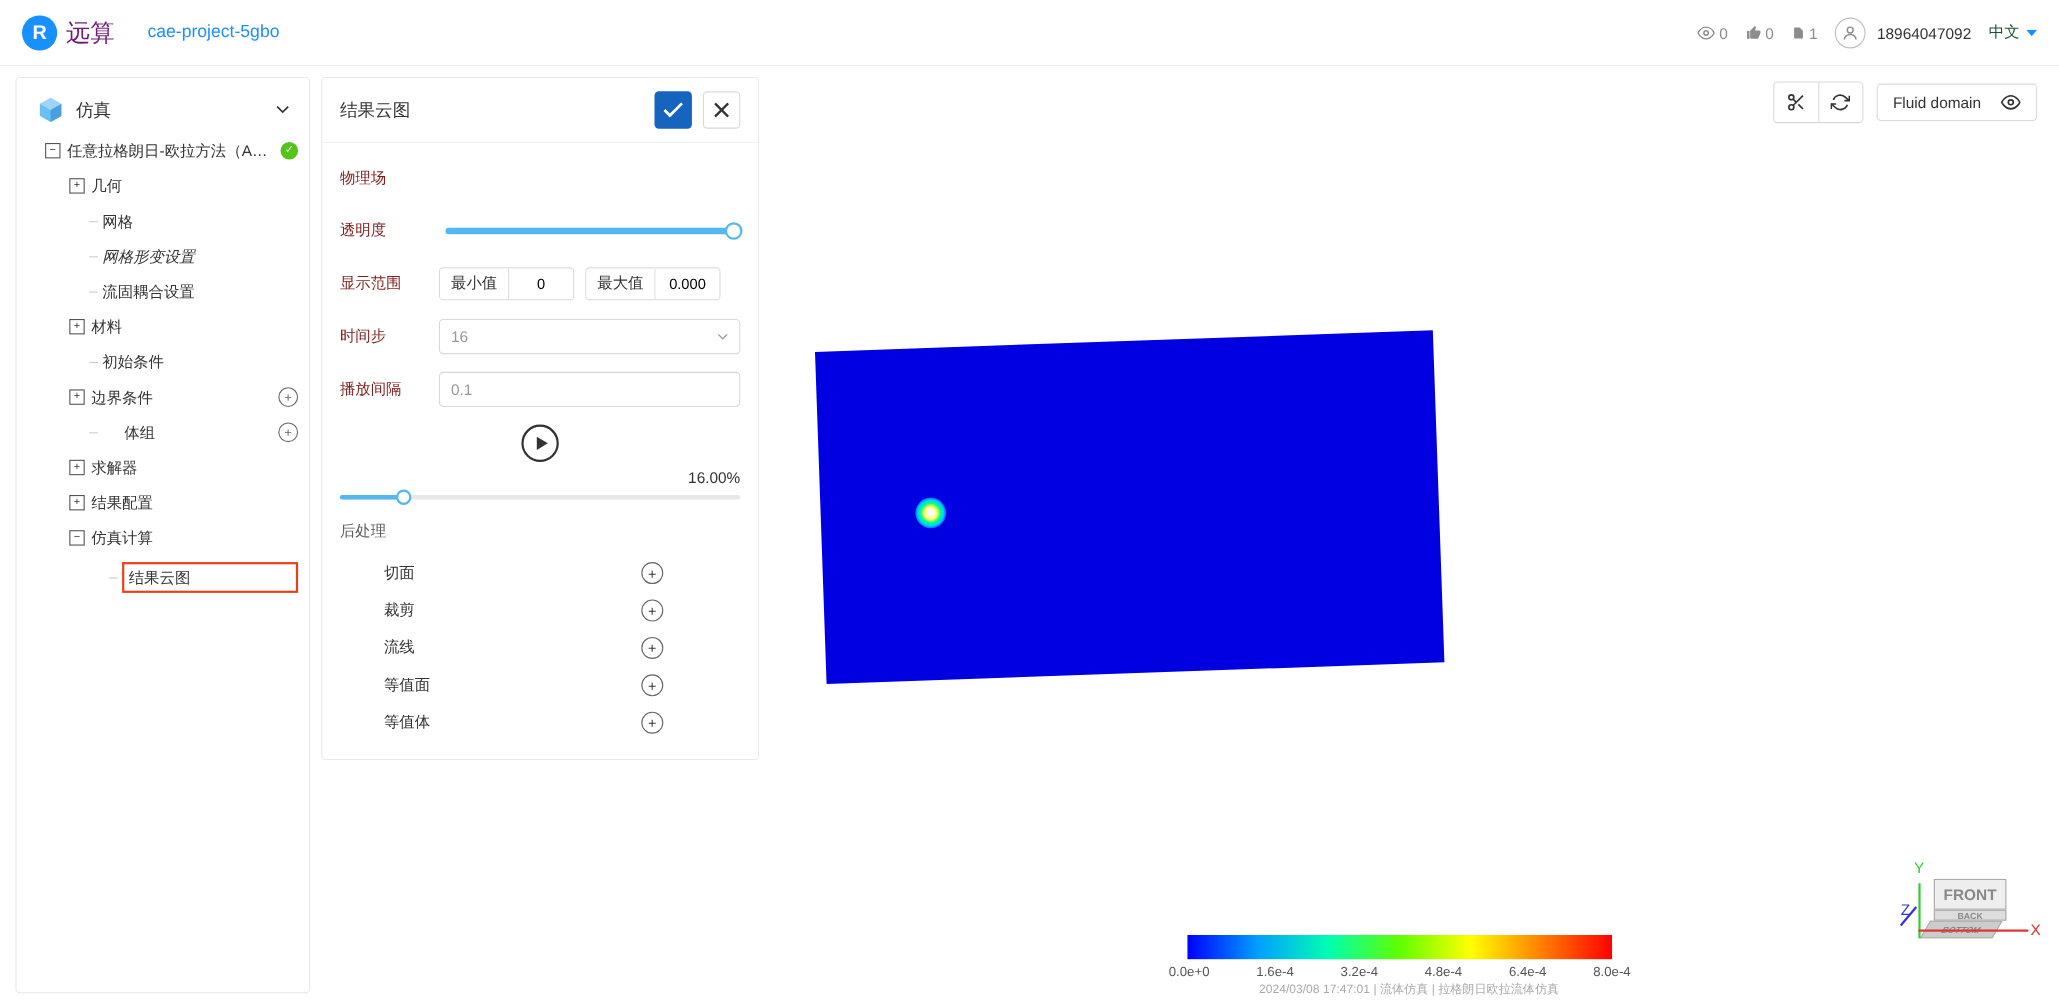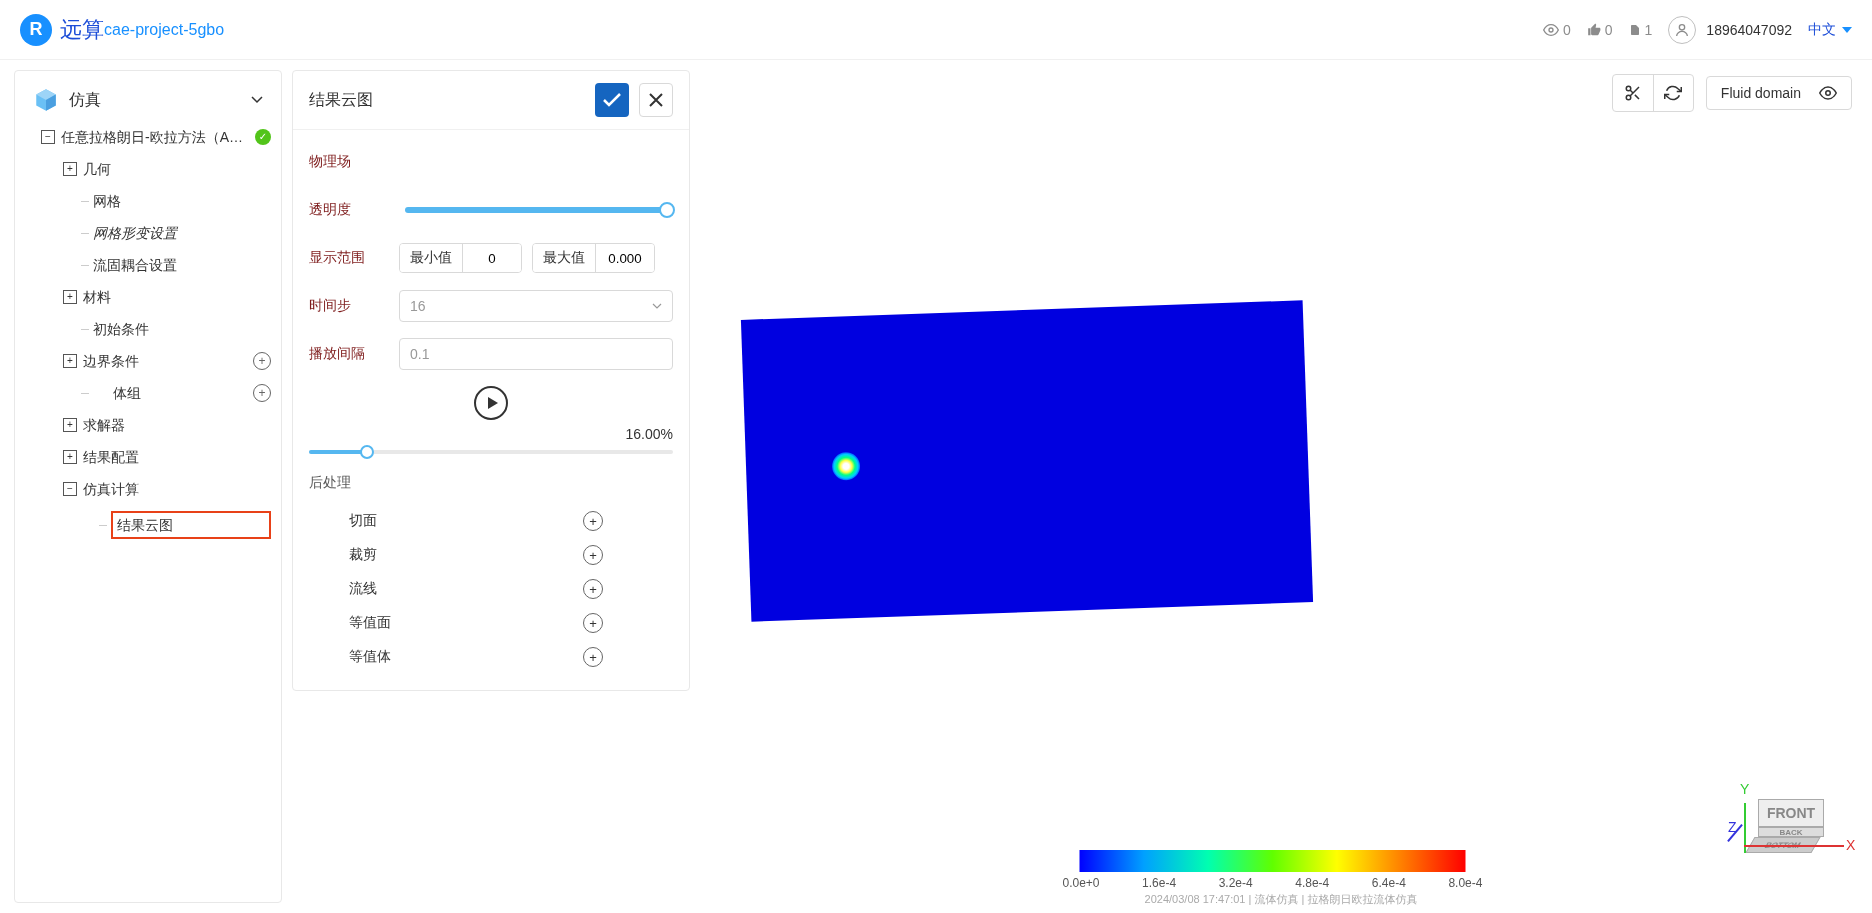--- a/index.html
+++ b/index.html
@@ -2,27 +2,27 @@
 <html><head>
   <meta charset="utf-8">
   <style>
     * { margin: 0; padding: 0; box-sizing: border-box; }
     body { font-family: -apple-system, "Segoe UI", "PingFang SC", "Microsoft YaHei", sans-serif; font-size: 14px; color: #333; background: #fff; overflow: hidden; }
     
     
     .header { height: 60px; display: flex; align-items: center; padding: 0 20px; border-bottom: 1px solid #f0f0f0; }
     .logo { display: flex; align-items: center; gap: 8px; }
     .logo-icon { width: 32px; height: 32px; background: #1890ff; border-radius: 50%; display: flex; align-items: center; justify-content: center; color: #fff; font-weight: bold; font-size: 18px; }
-    .logo-text { font-size: 22px; font-weight: 500; color: #1d4ed8; }
-    .project-name { color: #1890ff; font-size: 16px; }
+    .logo-text { font-size: 22px; font-weight: 500; color: #701a75; }
+    .project-name { margin-left: 30px; color: #1890ff; font-size: 16px; }
     .header-right { margin-left: auto; display: flex; align-items: center; gap: 16px; color: #8c8c8c; }
     .stat { display: flex; align-items: center; gap: 4px; }
     .user-section { display: flex; align-items: center; gap: 10px; }
     .user-icon { width: 28px; height: 28px; border: 1.5px solid #bfbfbf; border-radius: 50%; display: flex; align-items: center; justify-content: center; }
-    .lang-select { display: flex; align-items: center; gap: 6px; cursor: pointer; color: #1d4ed8; }
+    .lang-select { display: flex; align-items: center; gap: 6px; cursor: pointer; color: #14532d; }
     
     
     .main { display: flex; height: calc(100vh - 60px); position: relative; }
     
     
     .sidebar { width: 268px; margin: 10px 0 10px 14px; border: 1px solid #e8e8e8; border-radius: 4px; background: #fff; padding: 8px 0; }
     .sidebar-header { display: flex; align-items: center; padding: 8px 18px; font-size: 16px; font-weight: 500; }
     .sidebar-header .cube-icon { width: 26px; height: 26px; margin-right: 10px; }
     .sidebar-header .chev { margin-left: auto; }
     .tree { padding: 0 6px; }

